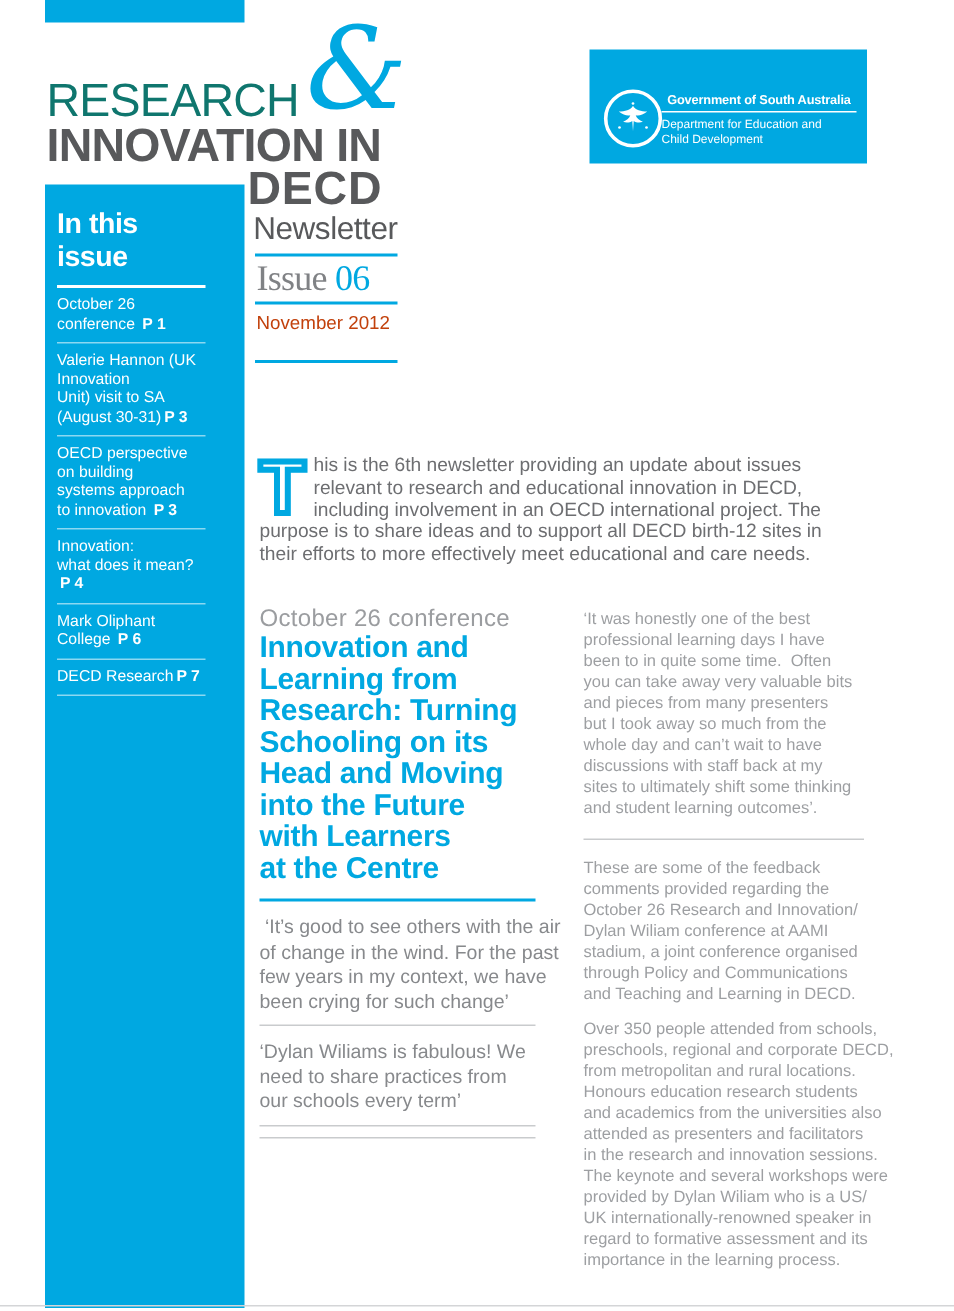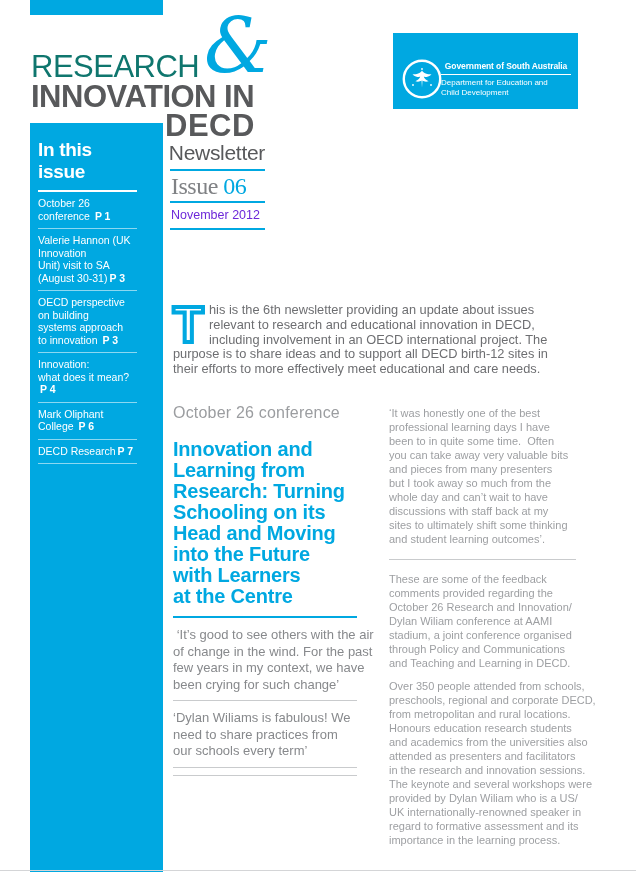--- a/index.html
+++ b/index.html
@@ -18,21 +18,21 @@
   .m-line1 { left:31px; top:51px; font-size:31px; font-weight:normal; color:#0f766e; letter-spacing:-0.5px; line-height:1; }
   .m-amp   { left:204px; top:14px; font-family:"DejaVu Serif", serif; font-style:italic; font-size:76px; line-height:64px; color:#00a8e1; }
   .m-line2 { left:31px; top:81px; font-size:31px; font-weight:bold; color:#58595b; letter-spacing:-0.5px; line-height:1; }
   .m-line3 { left:165px; top:110px; width:100px; text-align:left; font-size:31px; font-weight:bold; color:#58595b; letter-spacing:0.5px; line-height:1; }
   .m-sub   { left:165px; top:141px; width:100px; text-align:right; font-size:21px; font-weight:normal; color:#58595b; letter-spacing:-0.3px; line-height:1.1; }
 
   .issue-block { left:170px; top:169px; width:95px; }
   .c-rule { border-top:2px solid #00a8e1; }
   .issue-line { font-size:24px; font-weight:300; color:#808285; padding:3px 0 2px 1px; line-height:1.05; letter-spacing:-0.5px;font-family:Liberation Serif, serif; }
   .issue-num { color:#00a8e1; }
-  .issue-date { font-size:12.5px; color:#6d28d9; padding:5px 0 6px 1px; }
+  .issue-date { font-size:12.5px; color:#c2410c; padding:5px 0 18px 1px; }
 
   
   .sidebar { left:30px; top:123px; width:133px; height:749px; background:#00a8e1; padding:16px 22px 0 8px; color:#fff; }
   .s-title { font-size:19px; font-weight:bold; letter-spacing:-0.3px; padding-bottom:7px; border-bottom:2px solid #ffffff; margin-right:4px; }
   .s-list { list-style:none; margin-right:4px; }
   .s-list li { padding:5px 0 6px; border-bottom:1px solid rgba(255,255,255,0.55); font-size:10.5px; line-height:12.5px; }
   .s-item-text { white-space:pre-wrap; }
   .s-pg { font-weight:bold; margin-left:2px; }
 
   
@@ -48,21 +48,21 @@
     float:left; width:32px; height:42px;
     font-size:50px; line-height:44px; font-weight:bold;
     color:#ffffff; -webkit-text-stroke:4px #00a8e1;
     margin-right:4px;
   }
   .intro p { font-size:12.8px; line-height:14.8px; color:#6d6e71; white-space:pre-line; }
 
   
   .left-col { left:173px; top:404px; width:202px; }
   .kicker { font-size:16px; color:#9b9da0; line-height:18px; letter-spacing:0.2px; }
-  .a-title { margin-top:17px; font-size:20px; line-height:21px; font-weight:bold; color:#00a8e1; letter-spacing:-0.2px; white-space:pre-wrap; }
+  .a-title { font-size:20px; line-height:21px; font-weight:bold; color:#00a8e1; letter-spacing:-0.2px; white-space:pre-wrap; }
   .a-rule { border-top:2px solid #00a8e1; width:184px; margin-top:9px; }
   .quote { font-size:13px; line-height:16.5px; color:#87898c; white-space:pre-wrap; margin-top:9px; }
   .q-rule { border-top:1px solid #c9cbcd; width:184px; margin-top:7px; }
 
   
   .right-col { left:389px; top:406px; width:212px; }
   .r-text { font-size:11px; line-height:14px; color:#9d9fa2; white-space:pre-wrap; }
   .r-rule { border-top:1px solid #c9cbcd; width:187px; margin:13px 0 12px; }
   .r-gap { margin-top:9px; }
 

